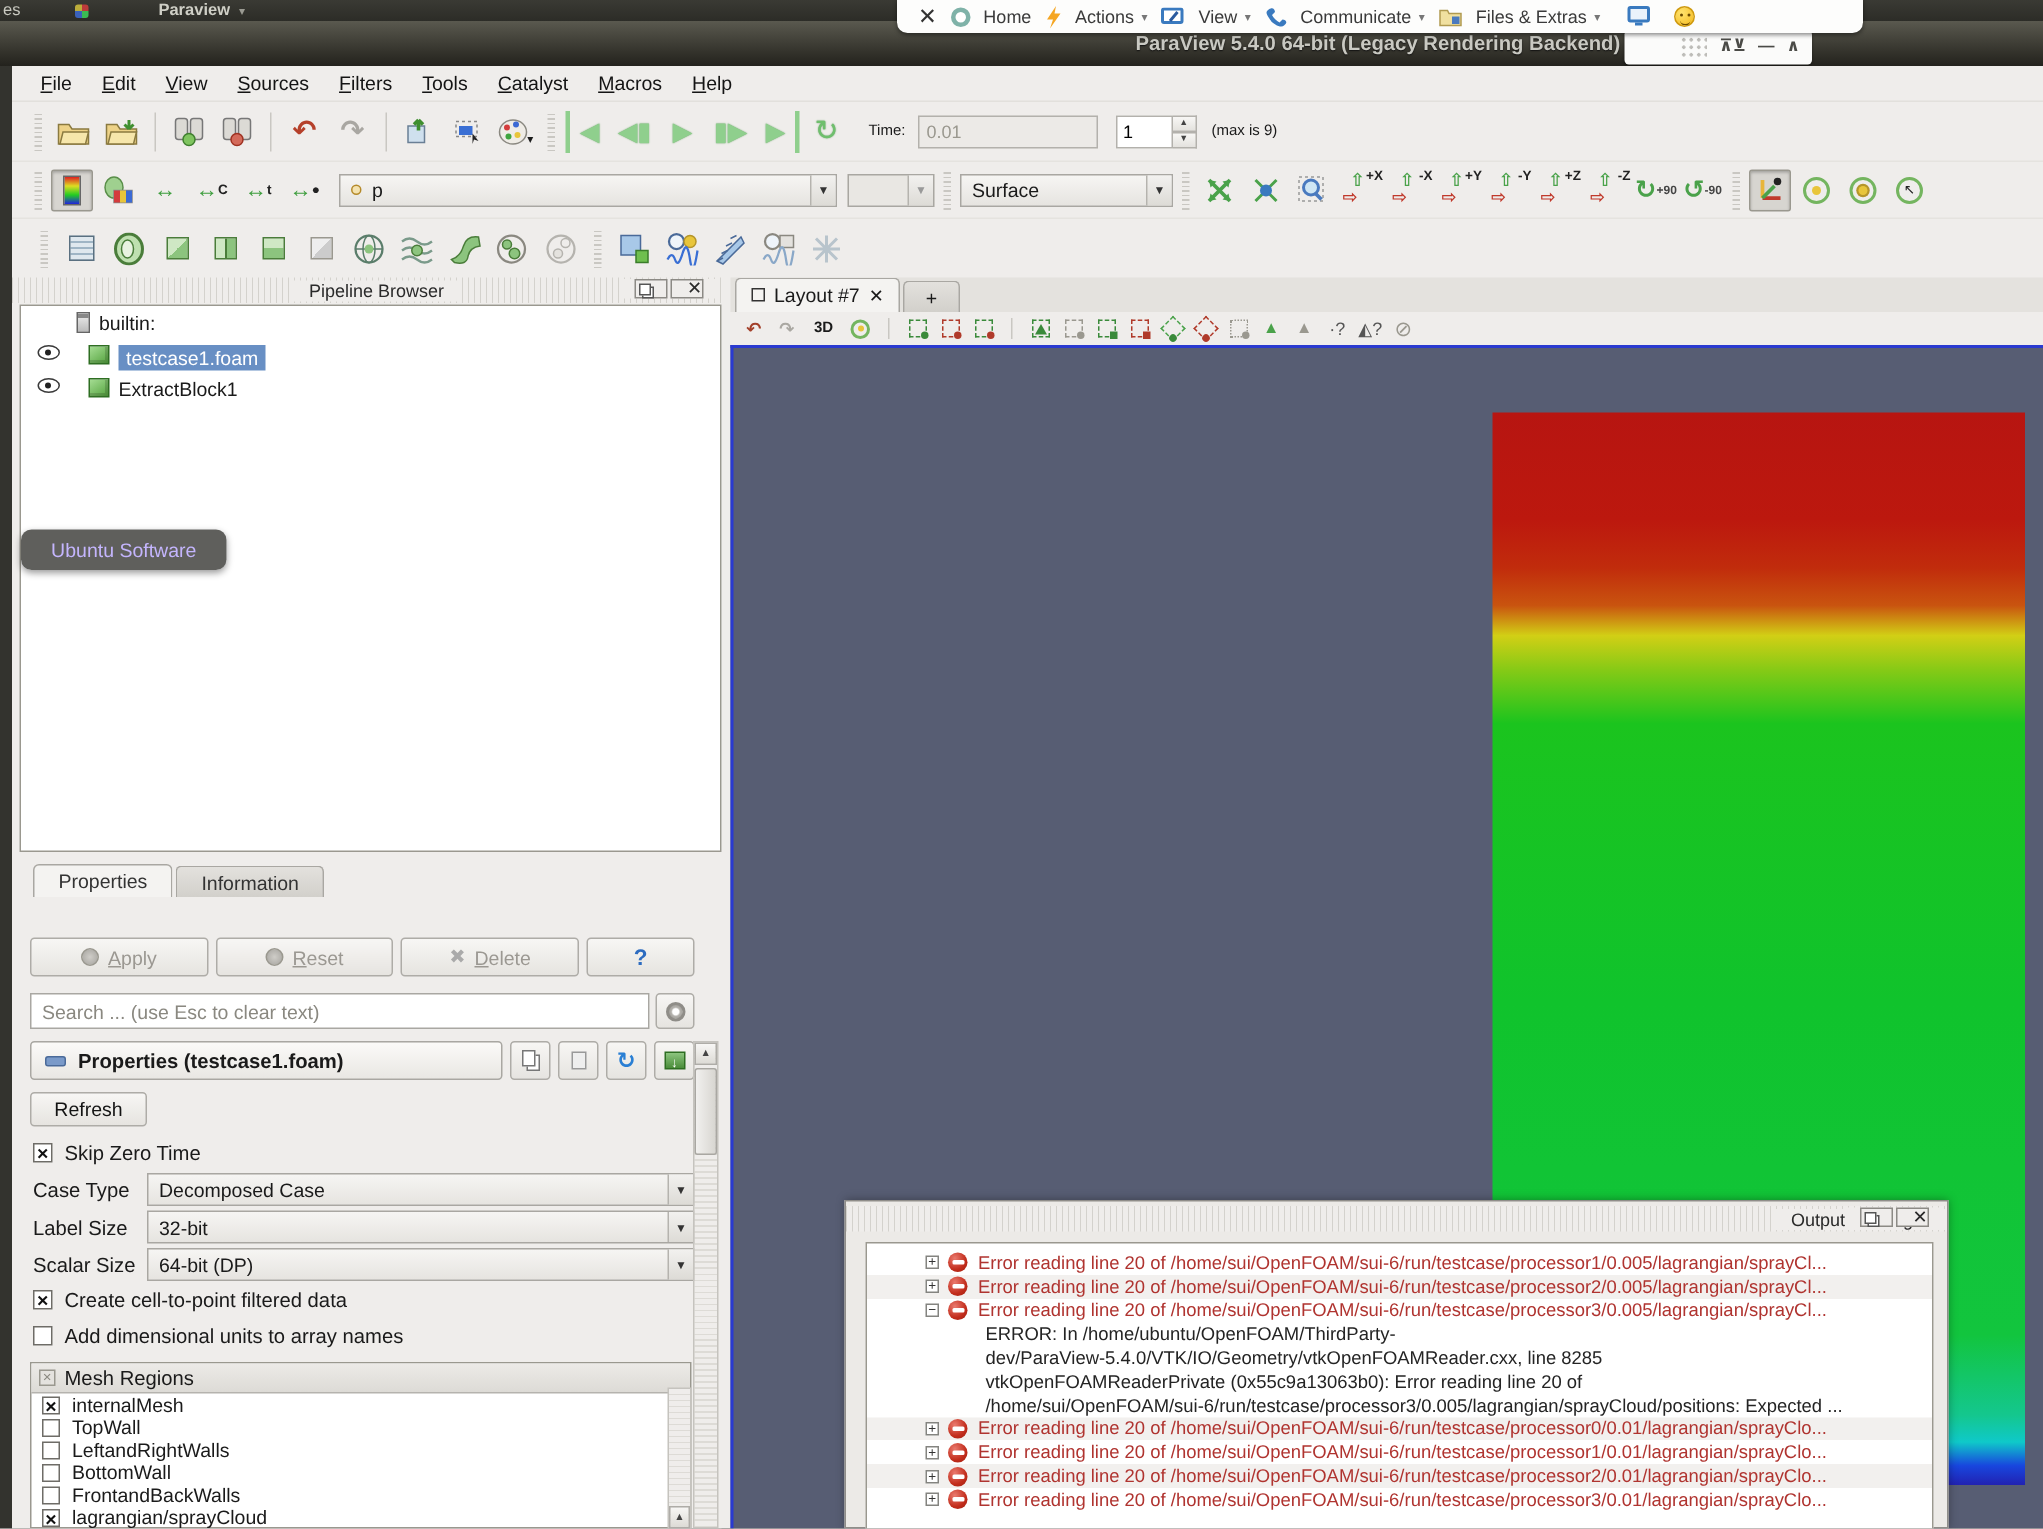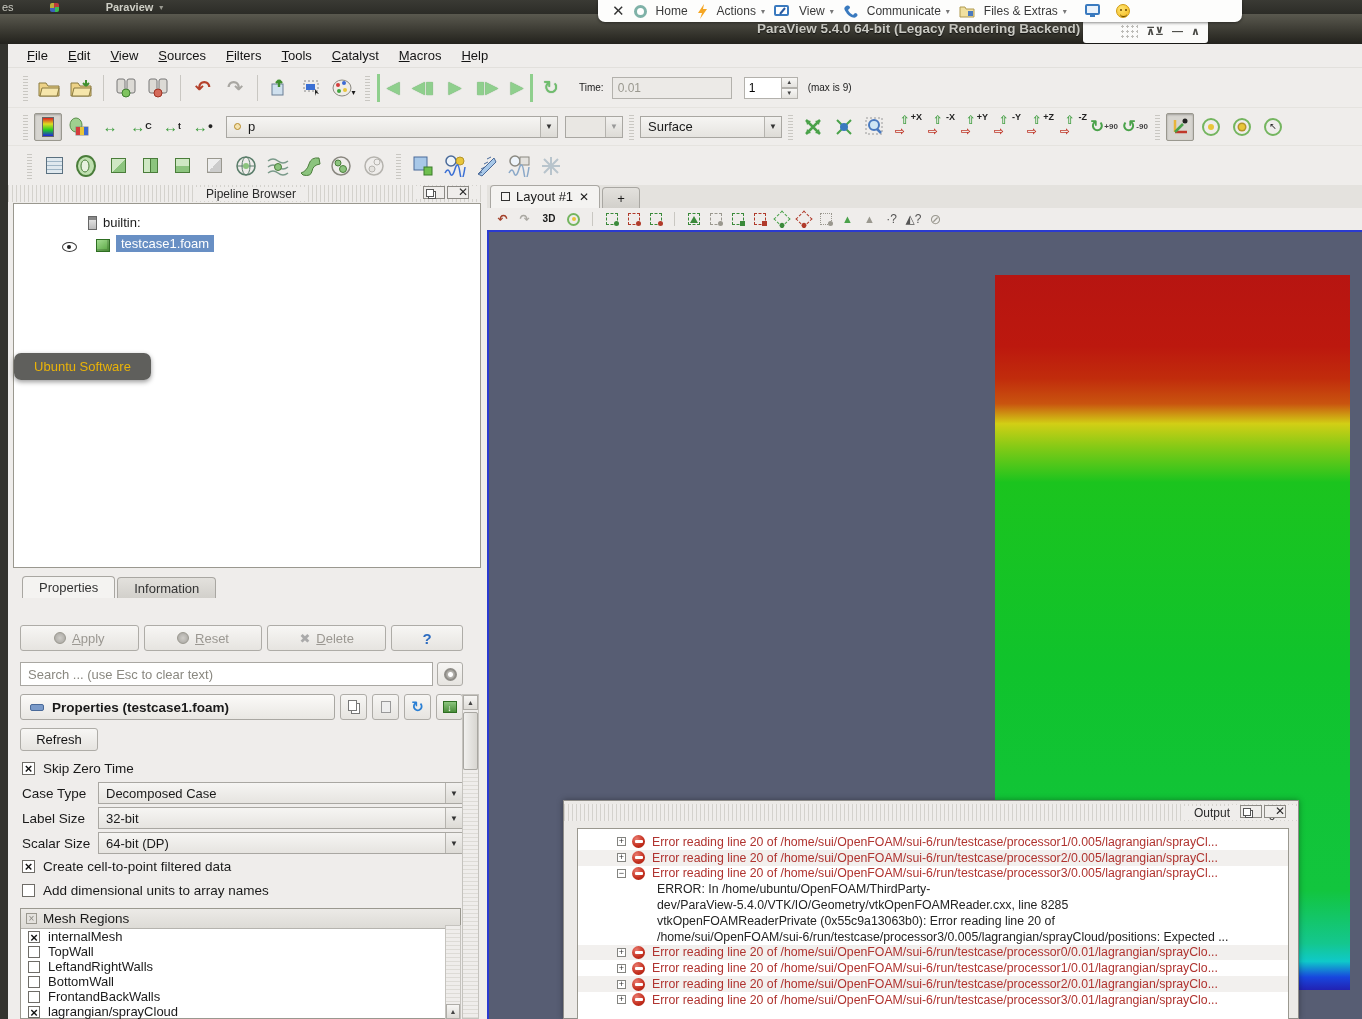--- a/index.html
+++ b/index.html
@@ -75,29 +75,29 @@
 
   
   .dock-title { height:17px; background:repeating-linear-gradient(90deg,#d4d2cd 0 1px, #efedeb 1px 4px); display:flex; align-items:center; justify-content:center; position:relative; }
   .dock-title span { background:#efedeb; padding:0 10px; font-size:12px; color:#2a2a2a; }
   .dock-btns { position:absolute; right:2px; top:1px; display:flex; gap:2px; }
   .dock-btn { width:13px; height:13px; border:1px solid #8c8a85; background:#f4f3f1; font-size:9px; line-height:11px; text-align:center; color:#333; position:relative; }
   .dock-btn.float:after { content:""; position:absolute; left:2px; top:2px; width:6px; height:6px; border:1px solid #555; background:#fff; box-shadow:2px 2px 0 -1px #fff,2px 2px 0 0 #555; }
 
   #pipeline-title { left:8px; top:185px; width:473px;padding-left:13px; }
   #pipeline-tree { left:13px; top:203px; width:468px; height:365px; background:#fff; border:1px solid #9a988f; }
-  .tree-row { height:22px; display:flex; align-items:flex-end; gap:6px; position:relative;padding-left:37px; }
+  .tree-row { height:22px; display:flex; align-items:flex-start; gap:6px; position:relative; }
   .eye { width:15px; height:10px; border:1.5px solid #3a3a3a; border-radius:50%; position:relative; margin-left:11px; }
   .eye:after { content:""; position:absolute; left:4px; top:1.5px; width:4px; height:4px; background:#222; border-radius:50%; }
   .cube { width:14px; height:13px; border:1px solid #2e6e22; background:linear-gradient(145deg,#a5dd93,#55a33f); box-shadow:inset -2px -2px 0 rgba(0,0,0,.15); }
   .server-ic { width:9px; height:14px; border:1px solid #666; background:linear-gradient(#eee,#bbb); box-shadow:inset 0 3px 0 #888; margin-left:37px; }
   .sel-label { background:#688fc4; color:#fff; padding:1px 5px; }
   .treelbl { font-size:13px; }
 
-  #ubuntu-tip { left:14px; top:353px; width:137px; height:27px; background:rgba(88,88,85,.96); border-radius:7px; color:#eab308; font-size:13px; display:flex; align-items:center; justify-content:center; box-shadow:0 2px 5px rgba(0,0,0,.4); z-index:40; }
+  #ubuntu-tip { left:14px; top:353px; width:137px; height:27px; background:rgba(88,88,85,.96); border-radius:7px; color:#c4b5fd; font-size:13px; display:flex; align-items:center; justify-content:center; box-shadow:0 2px 5px rgba(0,0,0,.4); z-index:40; }
 
   
   #panel-tabs { left:8px; top:575px; width:473px; height:23px; display:flex; align-items:flex-end; gap:2px; padding-left:14px; background:#efedeb; }
   .tab { border:1px solid #a9a7a2; border-bottom:none; border-radius:4px 4px 0 0; padding:3px 16px 2px; font-size:13px; background:linear-gradient(#e3e1dd,#d2d0cb); color:#333; }
   .tab.active { background:#f4f3f1; padding-bottom:3px; }
 
   #props-title { left:8px; top:599px; width:473px; }
   #props-body { left:8px; top:616px; width:473px; height:403px; background:#efedeb; }
 
   .btnrow { position:absolute; left:12px; top:9px; width:443px; display:flex; gap:5px; }
@@ -525,20 +525,25 @@
 <div class="abs" id="pipeline-tree">
   <div class="tree-row" style="margin-top:4px">
     <span class="server-ic"></span>
     <span class="treelbl">builtin:</span>
   </div>
   <div class="tree-row">
     <span class="eye"></span>
     <span class="cube" style="margin-left:13px"></span>
     <span class="treelbl sel-label">testcase1.foam</span>
   </div>
+  <div class="tree-row">
+    <span class="eye"></span>
+    <span class="cube" style="margin-left:13px"></span>
+    <span class="treelbl">ExtractBlock1</span>
+  </div>
 </div>
 
 <div class="abs" id="ubuntu-tip">Ubuntu Software</div>
 
 <div class="abs" id="panel-tabs">
   <span class="tab active">Properties</span>
   <span class="tab">Information</span>
 </div>
 <div class="abs dock-title" id="props-title">
   <span>Properties</span>
@@ -660,21 +665,21 @@
   <span class="sb-btn" style="top:0">▲</span>
   <span class="sb-thumb" style="top:17px;height:58px"></span>
 </div>
 <div class="abs vscroll" style="left:445px;top:925px;width:16px;height:94px">
   <span class="sb-btn" style="top:78px">▲</span>
 </div>
 
 <div class="abs" id="layout-tabbar">
   <span class="ltab">
     <span class="sq"></span>
-    <span>Layout #1</span>
+    <span>Layout #7</span>
     <span class="x">✕</span>
   </span>
   <span class="ltab plus">+</span>
 </div>
 
 <div class="abs" id="view-toolbar">
   <span class="mini" style="color:#a3402a;font-weight:bold">↶</span>
   <span class="mini" style="color:#aaa8a2;font-weight:bold">↷</span>
   <span class="mini" style="font-size:10px;font-weight:bold;width:20px">3D</span>
   <span class="mini">

